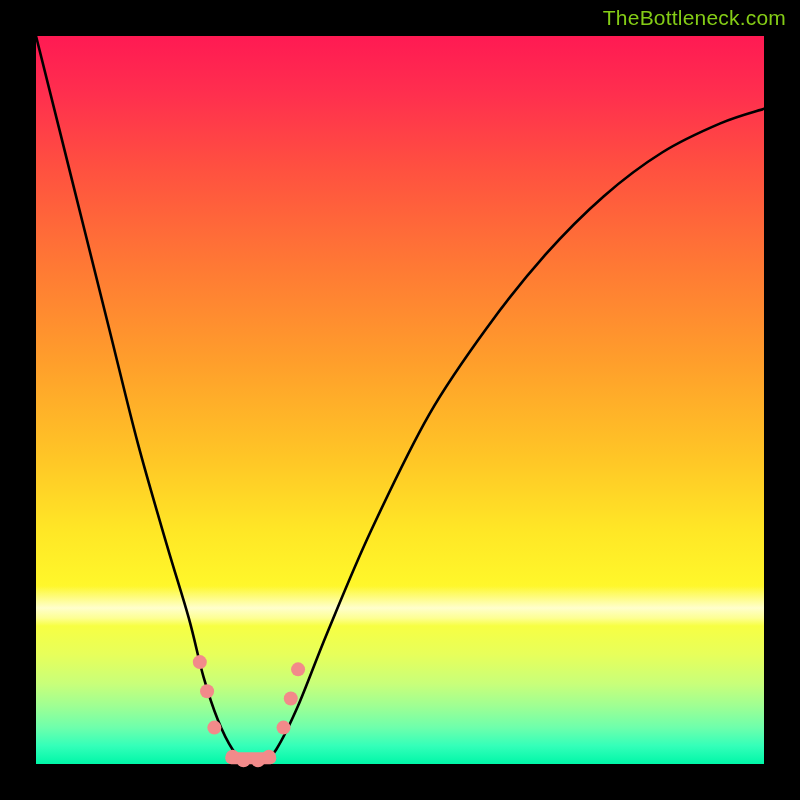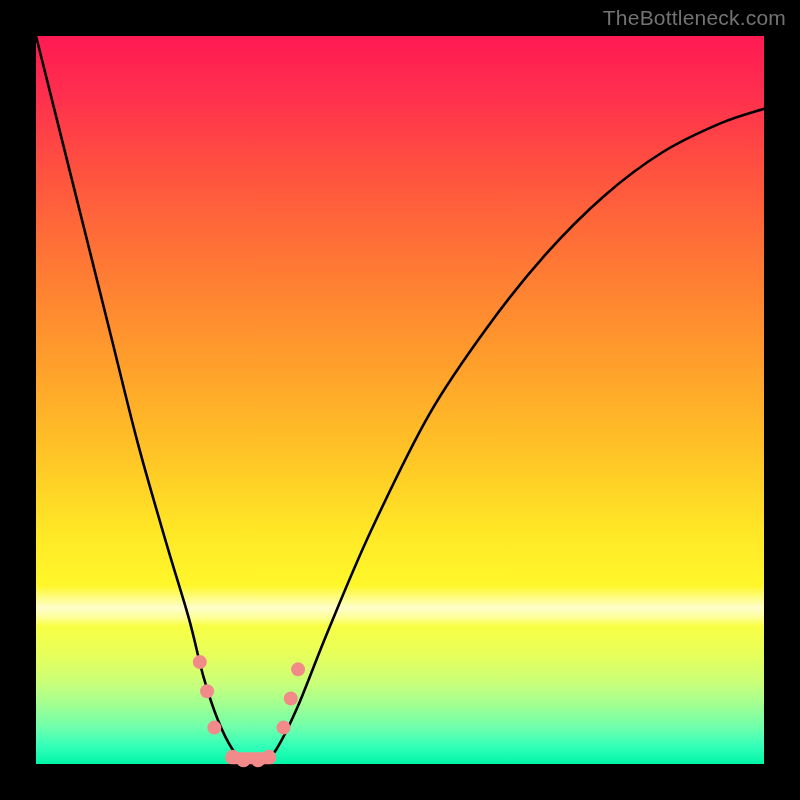--- a/index.html
+++ b/index.html
@@ -58,21 +58,21 @@
       rgba(255,255,220,0.65) 40%,
       rgba(255,255,230,0.85) 55%,
       rgba(255,255,220,0.55) 80%,
       rgba(255,255,210,0.0) 100%
     );
   }
   .watermark {
     position: absolute;
     top: 6px;
     right: 14px;
-    color: #737373;
+    color: #84cc16;
     font-size: 21px;
     font-weight: 400;
     letter-spacing: 0.2px;
     user-select: none;
   }
   svg.curve {
     position: absolute;
     top: 0;
     left: 0;
     width: 100%;

